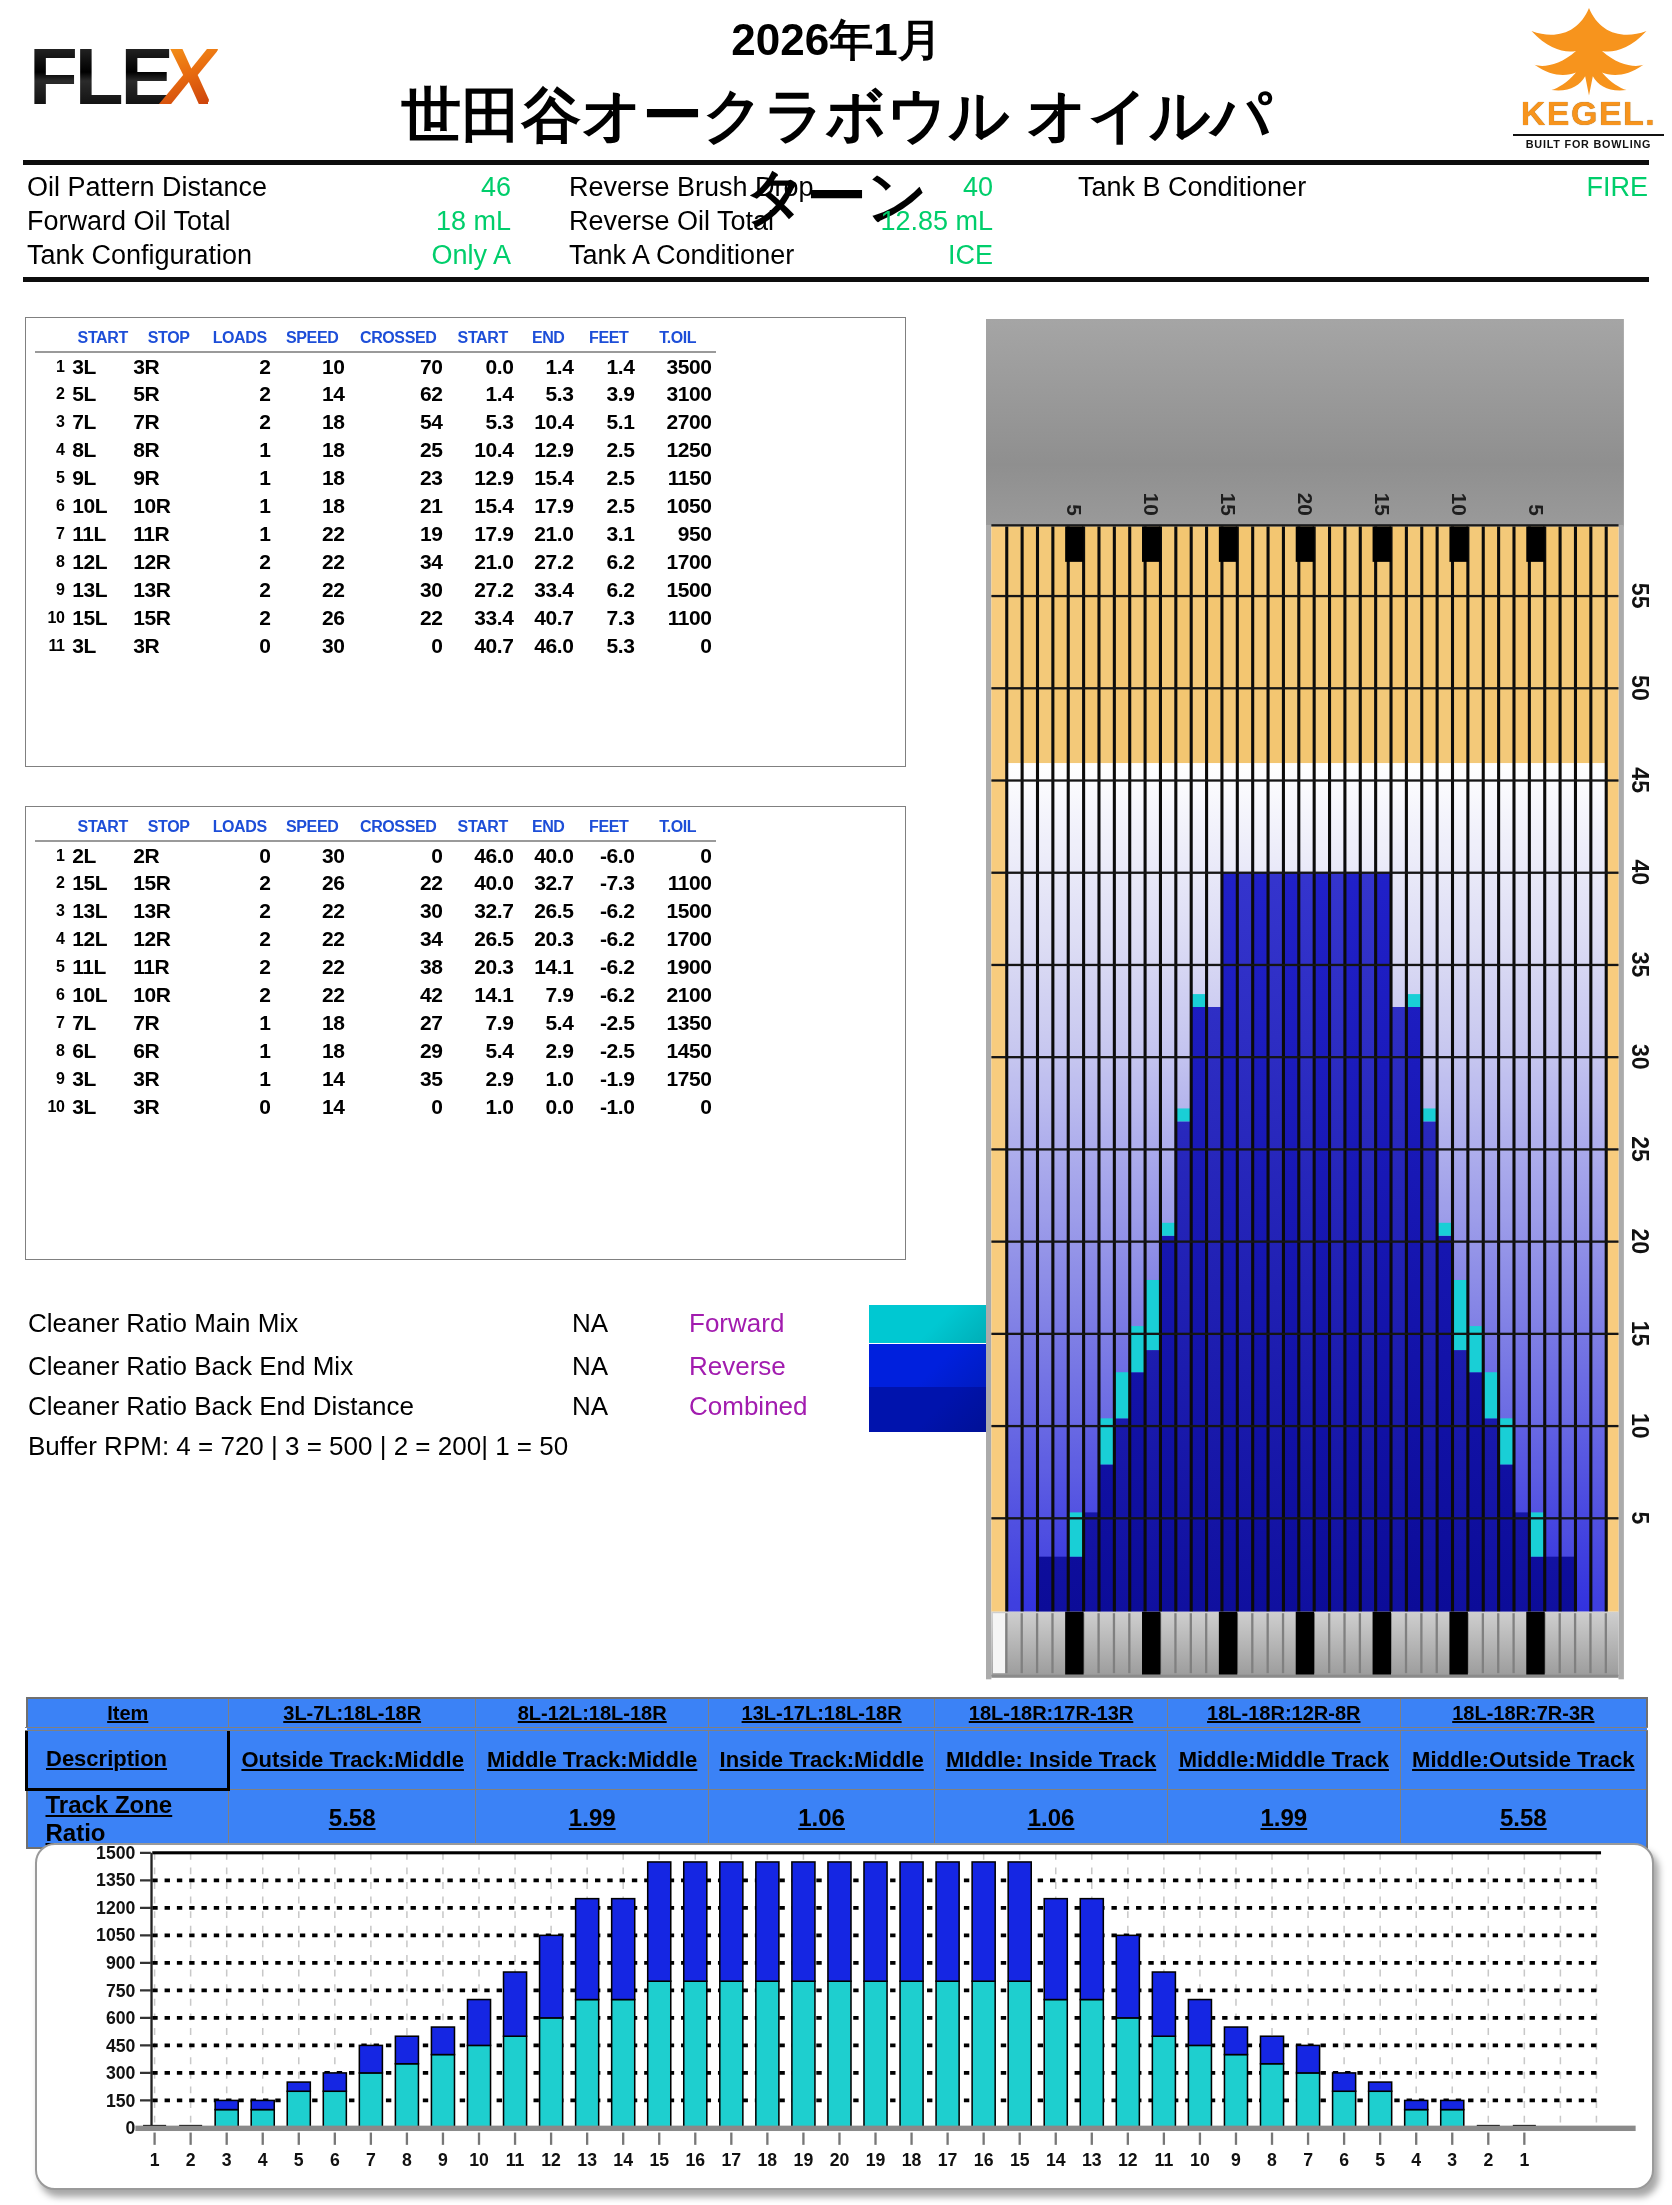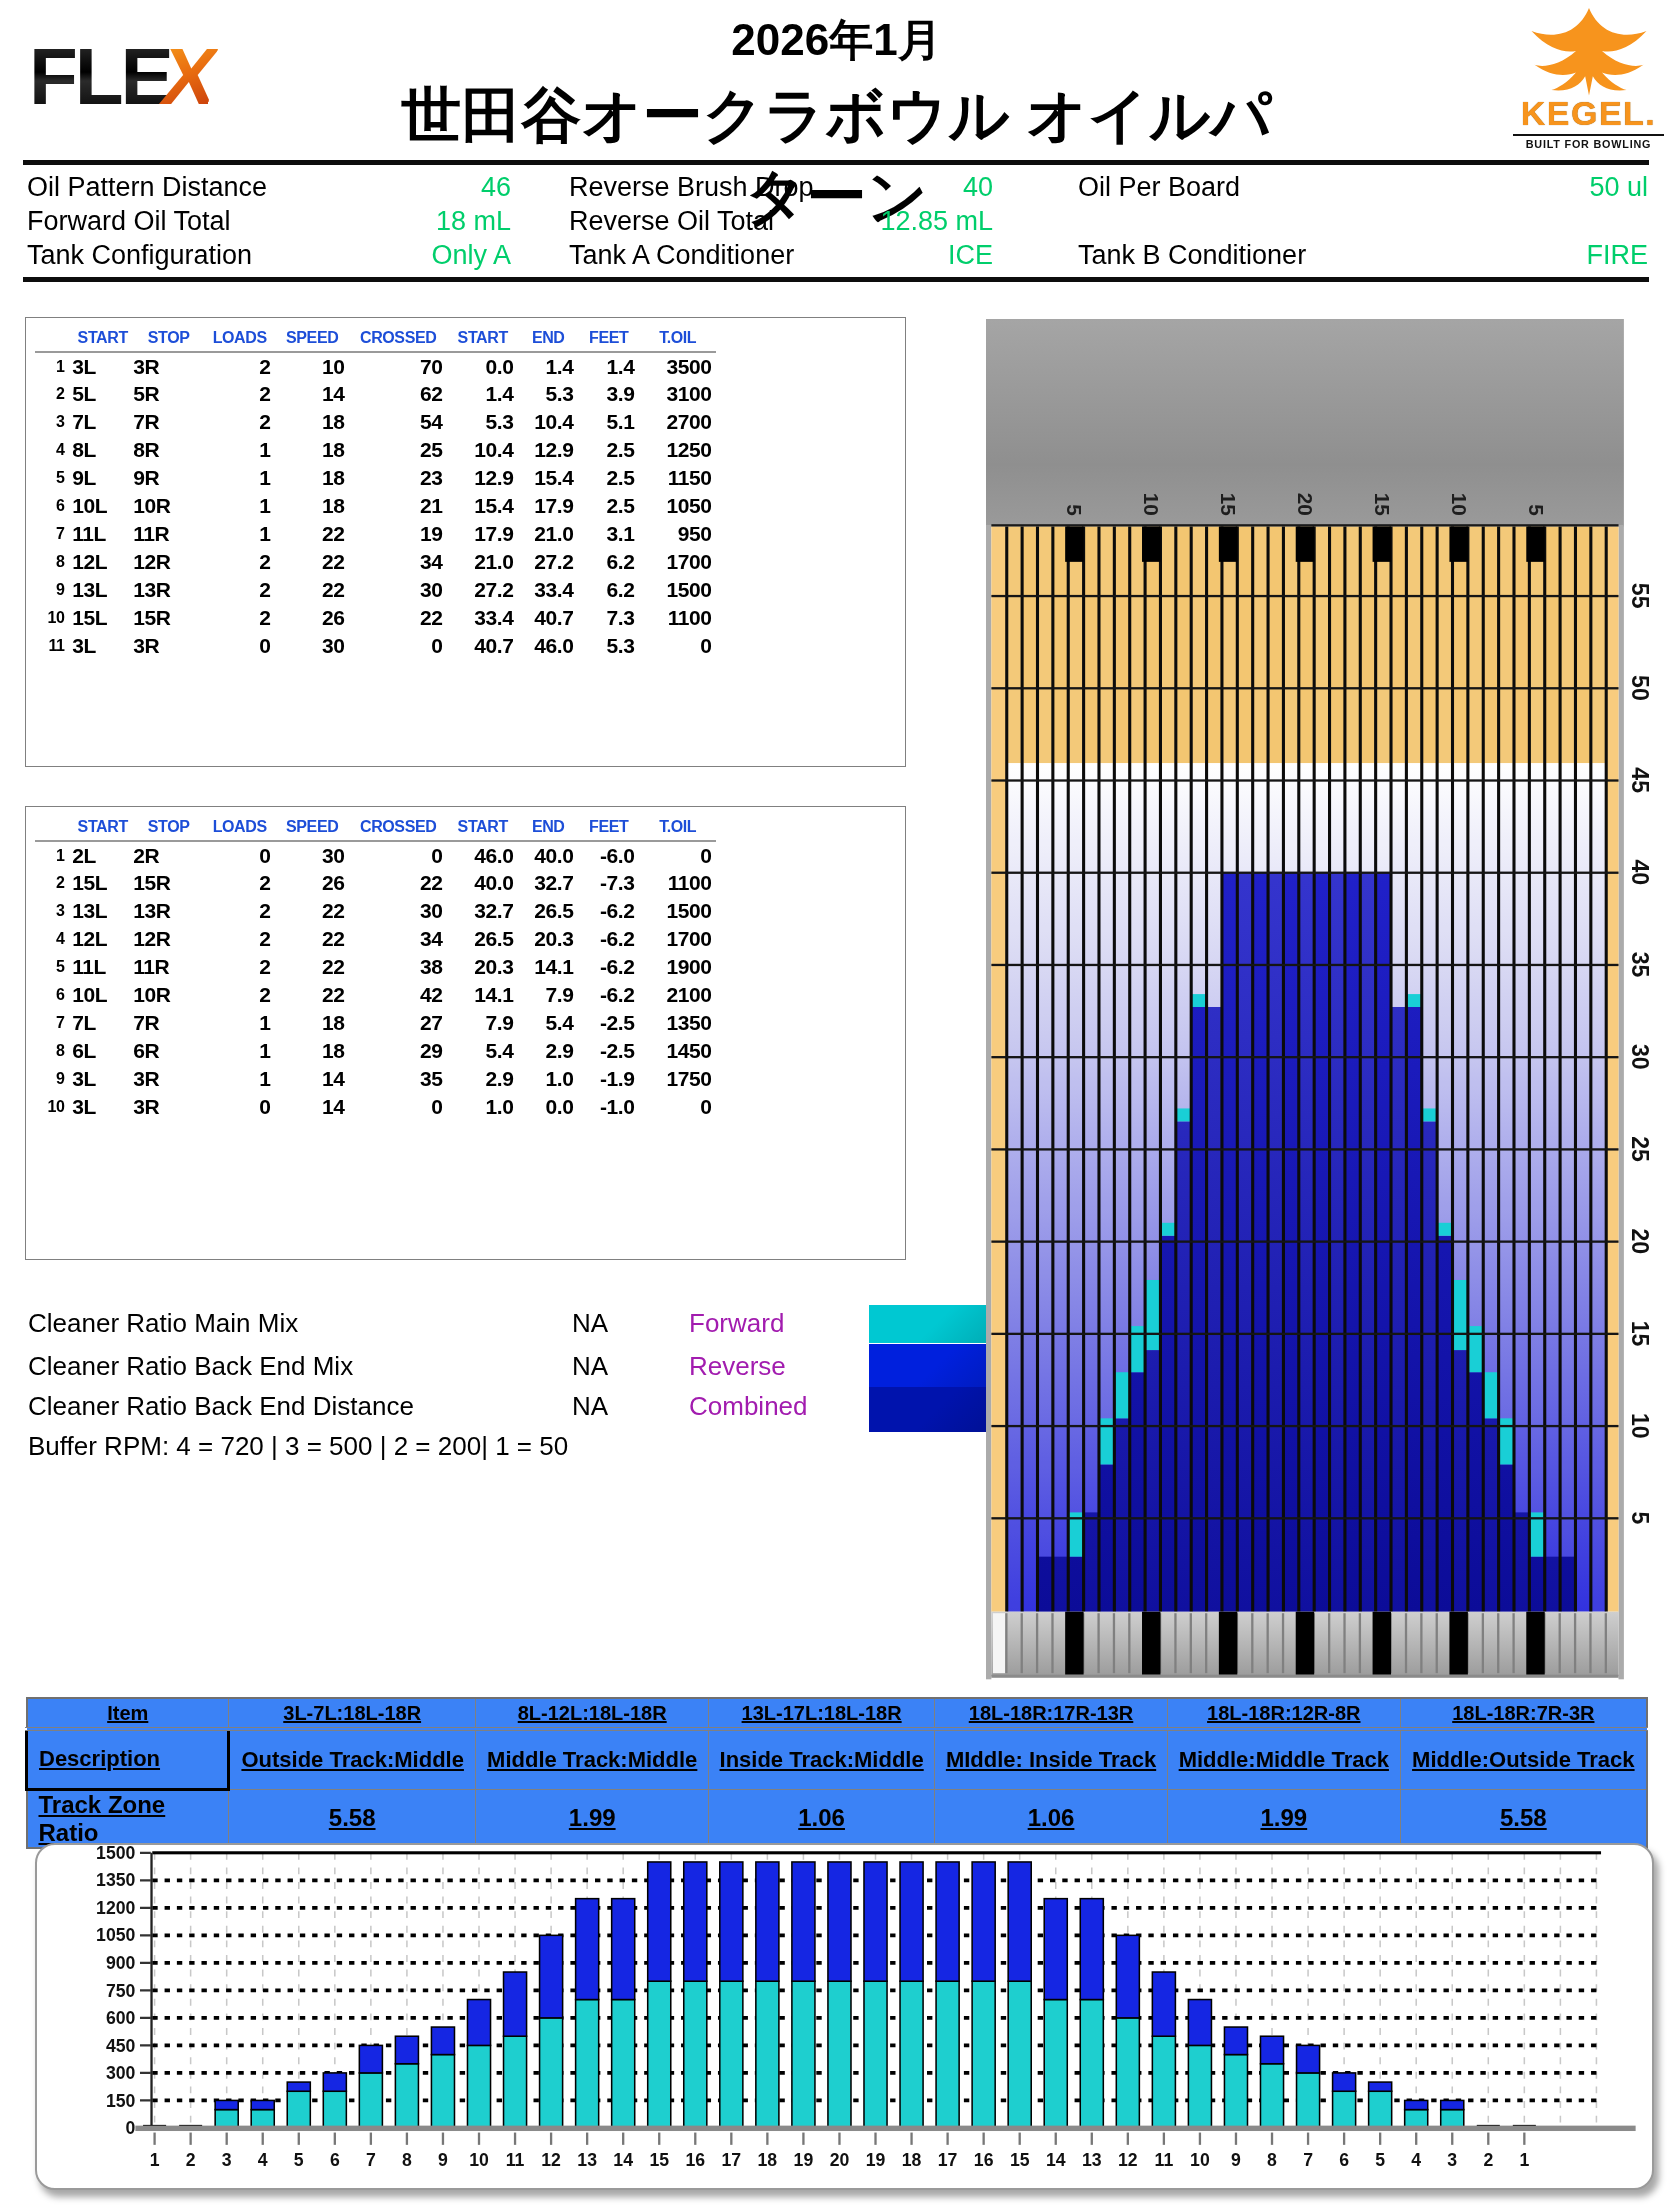--- a/index.html
+++ b/index.html
@@ -40,21 +40,21 @@
   .legend-label  { font-size:26px; color:#a21caf; }
   .swatch { left:869px; width:118px; }
 
   
   .zone-table { border-collapse:collapse; width:1623px; border:2.3px solid #707070; }
   .zone-table td { border:1.5px solid #808080; text-align:center; font-weight:600; color:#000; background:#3b82f6;text-decoration:underline; }
   .zone-table tr.item-row td { height:31px; font-size:20px; border-bottom:4.6px double #808080; }
   .zone-table tr.desc-row td { height:60px; font-size:22px; }
   .zone-table tr.ratio-row td { height:51px; font-size:24px; }
   .zone-table td.first { width:202px; }
-  .zone-table td.left-cell { text-align:left; padding-left:11px; }
+  .zone-table td.left-cell { text-align:left; padding-left:18px; }
   .zone-table td.desc-head { border:3.1px solid #000; }
 
   
   .chart-panel { left:35px; top:1843px; width:1619px; height:347px; background:#fff; border:2.3px solid #9a9a9a; border-radius:20px; box-shadow:4.6px 7px 7.7px rgba(0,0,0,0.35); overflow:hidden; }
 </style>
 </head>
 <body>
 
 <div class="page">
 
@@ -96,24 +96,20 @@
       <div class="info-row">
       <span class="info-label">Reverse Oil Total</span>
       <span class="info-value" style="color:#00CE6B">12.85 mL</span>
       </div>
       <div class="info-row">
       <span class="info-label">Tank A Conditioner</span>
       <span class="info-value" style="color:#00CE6B">ICE</span>
       </div>
     </div>
   <div class="abs info-group" id="info-g2" style="left:1078px;width:570px;">
-      <div class="info-row">
-      <span class="info-label">Oil Per Board</span>
-      <span class="info-value" style="color:#00CE6B">50 ul</span>
-      </div>
       <div class="info-row">
       <span class="info-label">Tank B Conditioner</span>
       <span class="info-value" style="color:#00CE6B">FIRE</span>
       </div>
     </div>
   <div class="abs info-bar" style="top:277px;"></div>
 
   <div class="abs oil-panel" style="left:25px; top:317px; width:881px; height:450px;">
     <table class="oil-table" id="fwd-table">
         <tbody>

